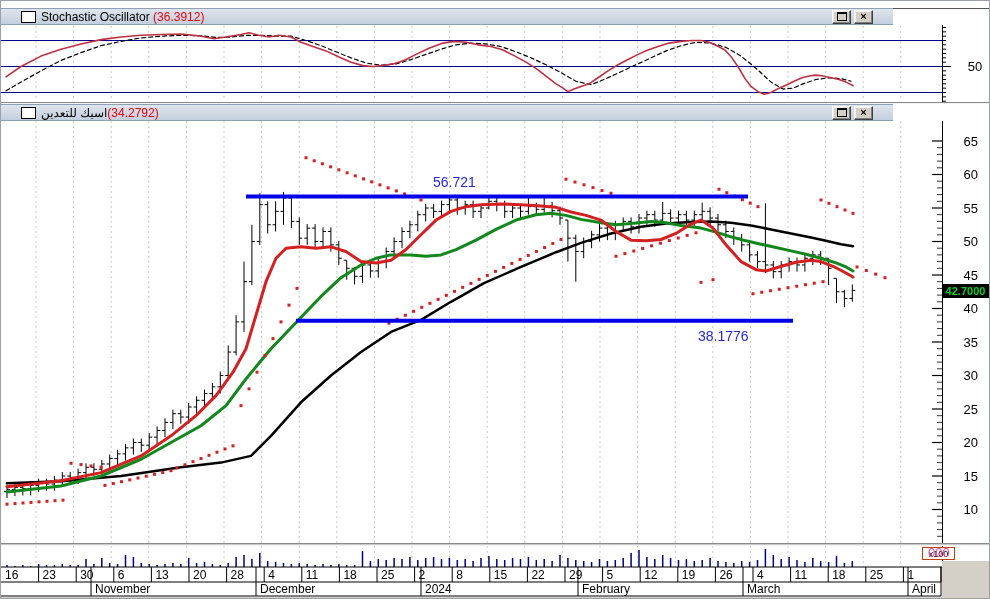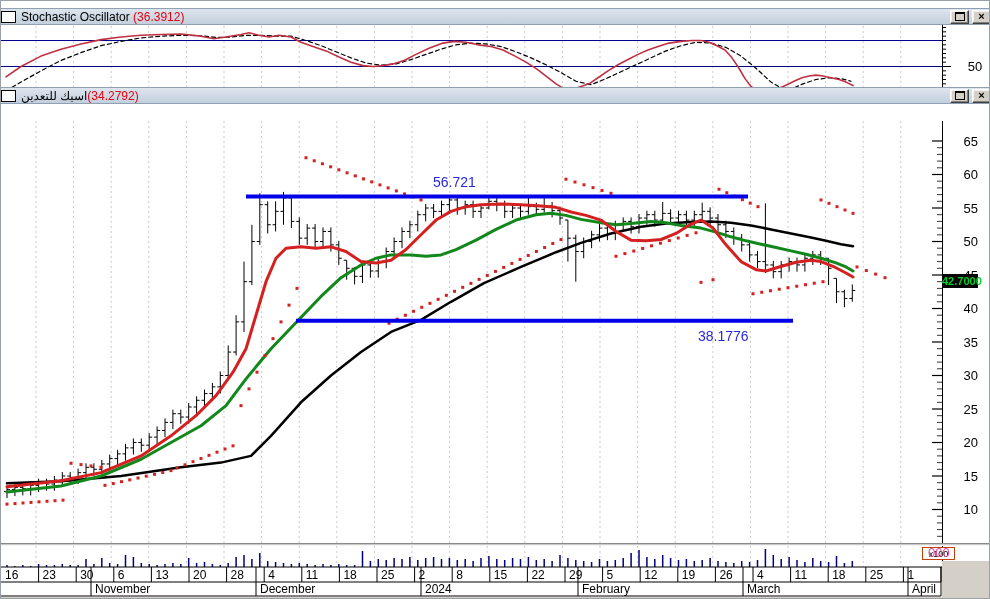--- a/index.html
+++ b/index.html
@@ -1,34 +1,34 @@
 <!DOCTYPE html>
 <html><head>
 <meta charset="utf-8">
 <style>
   html,body{margin:0;padding:0;background:#e8e8e8;}
   .screen{position:relative;width:990px;height:599px;background:#fff;overflow:hidden;
           font-family:"Liberation Sans",sans-serif;box-sizing:border-box;border:1px solid #9aa0a6;}
   #overlay{position:absolute;left:0;top:0;pointer-events:none;}
   svg text{font-family:"Liberation Sans",sans-serif;}
   .top-sliver{position:absolute;left:0;top:0;width:990px;height:7px;background:#fff;border-bottom:1px solid #555;}
-  .titlebar{position:absolute;left:0;width:990px;height:17px;background:linear-gradient(#dde5ee,#c3cfdd);
+  .titlebar{position:absolute;left:0;width:892px;height:17px;background:linear-gradient(#dde5ee,#c3cfdd);
             border-top:1px solid #8fa0b2;border-bottom:1px solid #8fa0b2;display:flex;align-items:center;
-            padding:0 0;box-sizing:border-box;font-size:12px;color:#000;}
+            padding:0 20px;box-sizing:border-box;font-size:12px;color:#000;}
   .chk{width:13px;height:10px;background:#fff;border:1px solid #000;margin-right:5px;flex:none;}
   .ttl{white-space:pre;}
   .red{color:#e8000f;}
   .winbtns{margin-left:auto;display:flex;gap:3px;}
   .wbtn{width:19px;height:14px;background:#d4d0c8;border:1px solid;border-color:#fff #404040 #404040 #fff;
         box-shadow:inset -1px -1px 0 #808080,inset 1px 1px 0 #f0f0f0;display:flex;align-items:center;
         justify-content:center;padding:0;font:bold 11px "Liberation Sans",sans-serif;line-height:1;cursor:default;}
   .maxglyph{width:8px;height:6px;border:1px solid #000;border-top:2px solid #000;}
   .sep{position:absolute;left:0;width:990px;background:#c9c9c9;border-top:1px solid #8a8a8a;border-bottom:1px solid #f5f5f5;box-sizing:border-box;}
   .stoch-ylabel{position:absolute;left:960px;top:58px;width:28px;font-size:13px;color:#000;text-align:center;}
-  .price-badge{position:absolute;left:941px;top:273px;width:36px;height:14px;background:#000;color:#00d02a;
+  .price-badge{position:absolute;left:941px;top:283px;width:47px;height:14px;background:#000;color:#00d02a;
                font:bold 11px "Liberation Sans",sans-serif;text-align:center;line-height:14px;}
   .vol-mult{position:absolute;left:921px;top:546px;width:33px;height:13px;background:#fff;border:1px solid #c2410c;
             font-size:9px;text-align:center;line-height:12px;box-sizing:border-box;}
   .vol-suffix{position:absolute;left:927px;top:544px;font-size:13px;color:#ec4899;}
   .corner{position:absolute;left:941px;top:560px;width:49px;height:39px;background:#d4d0c8;}
   .bottom-strip{position:absolute;left:0;top:596px;width:990px;height:3px;background:#d4d0c8;}
 </style>
 </head>
 <body>
 
@@ -864,21 +864,21 @@
           <span class="maxglyph"></span>
         </button>
       <button class="wbtn">
           <span>×</span>
         </button>
     </span>
   </div>
 
   <div class="sep" style="top:101px;height:2px"></div>
 
-  <div class="titlebar" style="top:86px">
+  <div class="titlebar" style="top:103px">
     <span class="chk"></span>
     <span class="ttl" dir="rtl">اسيك للتعدين</span>
     <span class="ttl red">(34.2792)</span>
     <span class="winbtns">
       <button class="wbtn">
           <span class="maxglyph"></span>
         </button>
       <button class="wbtn">
           <span>×</span>
         </button>

